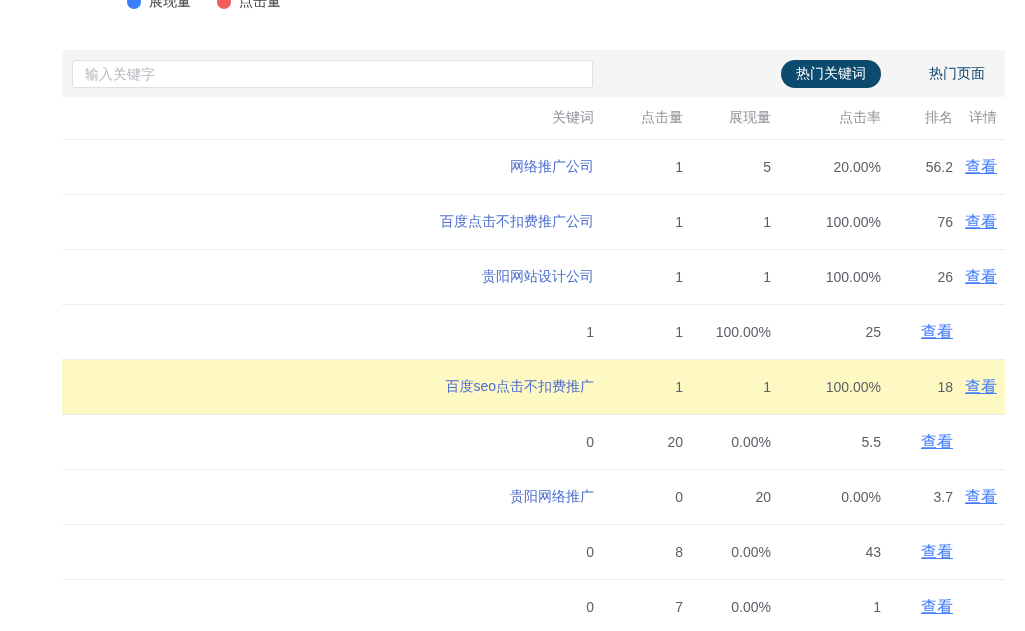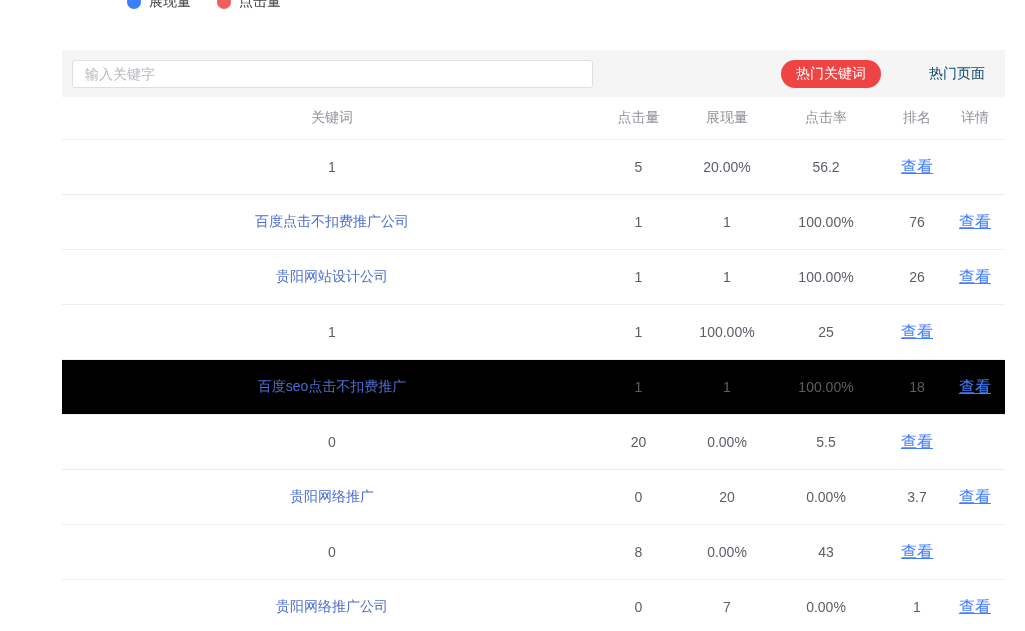--- a/index.html
+++ b/index.html
@@ -62,22 +62,22 @@
   .trow {
     display: grid;
     grid-template-columns: 524px 89px 88px 110px 72px auto;
     align-items: center;
     padding: 0 8px;
     border-bottom: 1px solid #ebedf2;
   }
   .thead { height: 43px; }
   .thead .cell { font-size: 14px; color: #909399; }
   .tbody-row { height: 55px; }
-  .tbody-row.highlight { background: #000000; }
-  .cell { font-size: 14px; color: #5a5e66; text-align: center; overflow: hidden; white-space: nowrap; }
+  .tbody-row.highlight { background: #fef9c3; }
+  .cell { font-size: 14px; color: #5a5e66; text-align: right; overflow: hidden; white-space: nowrap; }
   .keyword-link {
     color: #4d6ed0; text-decoration: none; cursor: pointer; font-size: 14px;
   }
   .view-link {
     color: #437efb; text-decoration: underline; cursor: pointer; font-size: 16px;
   }
 </style>
 </head>
 <body>
 
@@ -87,35 +87,36 @@
     <span class="legend-label">展现量</span>
   </div>
   <div class="legend-item">
     <span class="legend-dot" style="background: rgb(242, 93, 93);"></span>
     <span class="legend-label">点击量</span>
   </div>
 </div>
 
 <div class="toolbar">
   <input class="search-input" type="text" placeholder="输入关键字" style="">
-  <button class="pill-button" style="background: #ef4444;">热门关键词</button>
+  <button class="pill-button" style="background: #0c4a6e;">热门关键词</button>
   <span class="hot-pages">热门页面</span>
 </div>
 
 <div class="table">
   <div class="trow thead">
     <div class="cell">关键词</div>
     <div class="cell">点击量</div>
     <div class="cell">展现量</div>
     <div class="cell">点击率</div>
     <div class="cell">排名</div>
     <div class="cell">详情</div>
   </div>
   <div id="table-body">
   <div class="trow tbody-row">
+    <div class="cell"><a class="keyword-link">网络推广公司</a></div>
     <div class="cell">1</div>
     <div class="cell">5</div>
     <div class="cell">20.00%</div>
     <div class="cell">56.2</div>
     <div class="cell"><a class="view-link">查看</a></div>
   </div>
 
   <div class="trow tbody-row">
     <div class="cell"><a class="keyword-link">百度点击不扣费推广公司</a></div>
     <div class="cell">1</div>
@@ -170,21 +171,20 @@
 
   <div class="trow tbody-row">
     <div class="cell">0</div>
     <div class="cell">8</div>
     <div class="cell">0.00%</div>
     <div class="cell">43</div>
     <div class="cell"><a class="view-link">查看</a></div>
   </div>
 
   <div class="trow tbody-row">
-    <div class="cell"><a class="keyword-link">贵阳网络推广公司</a></div>
     <div class="cell">0</div>
     <div class="cell">7</div>
     <div class="cell">0.00%</div>
     <div class="cell">1</div>
     <div class="cell"><a class="view-link">查看</a></div>
   </div>
 </div>
 </div>
 
 </body></html>

